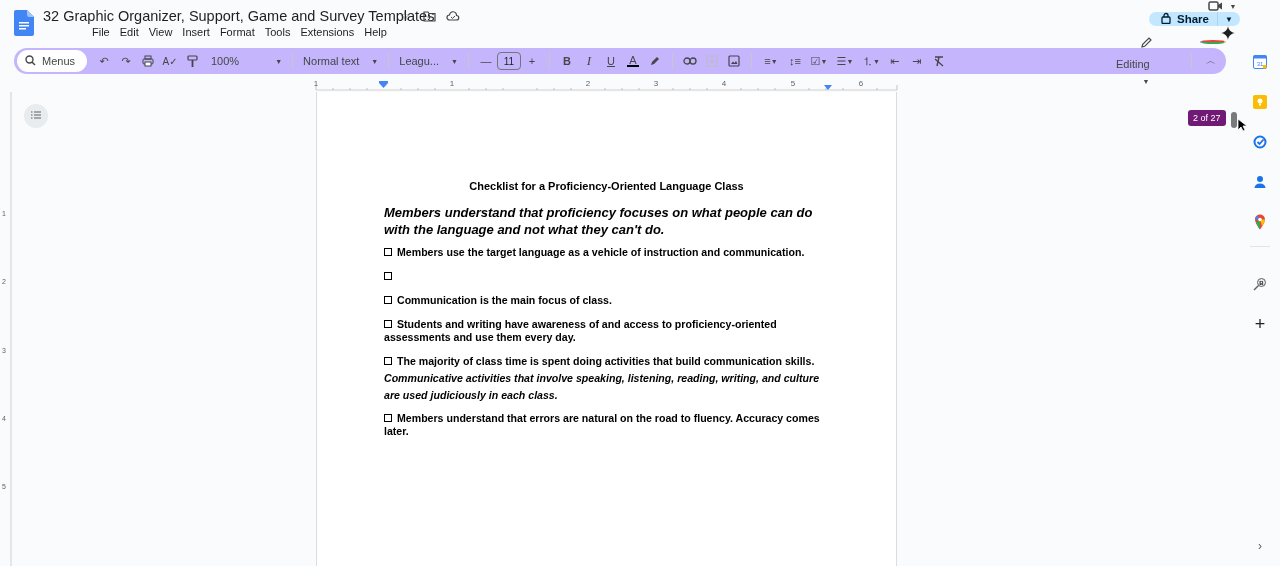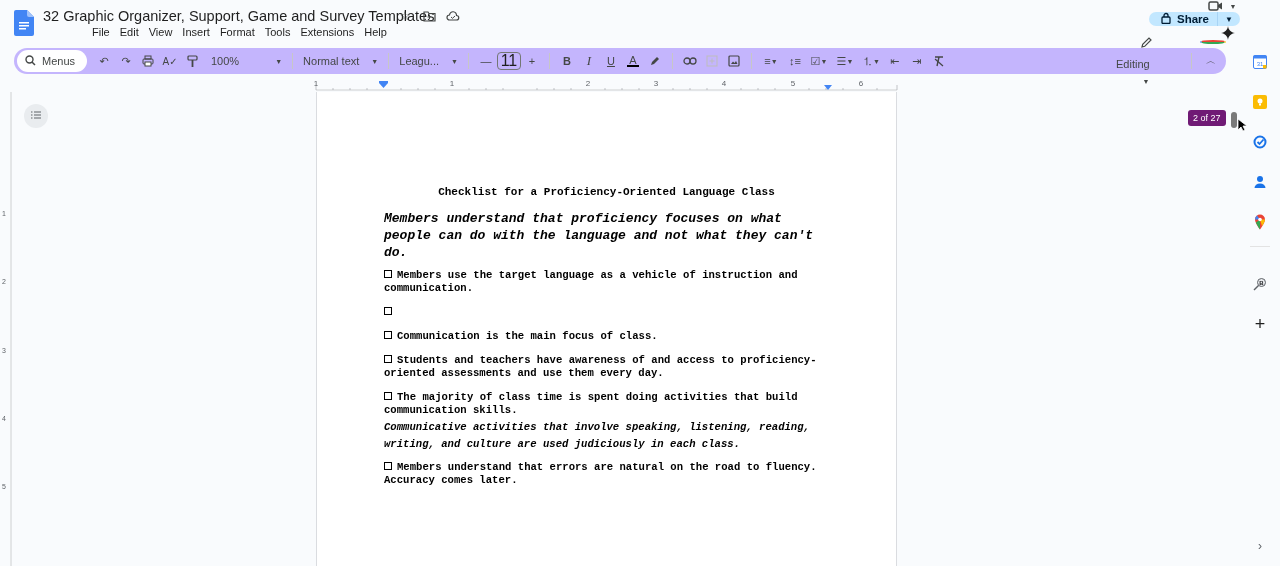--- a/index.html
+++ b/index.html
@@ -17,29 +17,29 @@
   .share-main { display: flex; align-items: center; padding: 0 8px 0 12px; font-size: 11.5px; font-weight: bold; color: #001d35; height: 100%; gap: 6px; }
   .share-split { width: 1px; height: 100%; background: #a8d4f5; }
   .share-drop { width: 22px; display: flex; align-items: center; justify-content: center; font-size: 8px; color: #001d35; }
   .avatar { width: 26px; height: 26px; border-radius: 50%; margin-left: 10px; margin-right: 14px; background: radial-gradient(circle at 50% 40%, #e1b08a 0 30%, #8a5a3a 31% 55%, #5a3a22 56%); border: 2px solid; border-color: #ea4335 #fbbc04 #34a853 #4285f4; }
   .toolbar { position: absolute; left: 14px; top: 48px; width: 1212px; height: 26px; background: #c4b5fd; border-radius: 14px; display: flex; align-items: center; }
   .search-menus { height: 22px; background: #fff; border-radius: 11px; display: flex; align-items: center; padding: 0 10px 0 8px; margin-left: 3px; font-size: 11px; color: #444746; gap: 6px; width: 70px; }
   .tb { height: 22px; min-width: 22px; display: inline-flex; align-items: center; justify-content: center; font-size: 11px; color: #444746; }
   .tb-sep { width: 1px; height: 16px; background: #c7c7c7; margin: 0 6px; }
   .dropdown { display: inline-flex; align-items: center; gap: 12px; font-size: 11px; color: #444746; padding: 0 4px; }
   .caret { font-size: 7px; color: #444746; }
-  .fontsize { width: 24px; height: 18px; border: 1px solid #747775; border-radius: 4px; font-size: 16px; display: inline-flex; align-items: center; justify-content: center; }
+  .fontsize { width: 24px; height: 18px; border: 1px solid #747775; border-radius: 4px; font-size: 10px; display: inline-flex; align-items: center; justify-content: center; }
   .editing { position: absolute; right: 50px; display: flex; align-items: center; gap: 8px; font-size: 11px; color: #444746; flex-direction: column; }
   .collapse { position: absolute; right: 10px; font-size: 10px; color: #444746; }
   .toolbar-edge-sep { position: absolute; right: 34px; width: 1px; height: 16px; background: #c7c7c7; }
   .ruler-h { position: absolute; left: 0; top: 78px; width: 1240px; height: 14px; }
   .ruler-v { position: absolute; left: 0; top: 92px; width: 12px; height: 474px; }
   .page { position: absolute; left: 316px; top: 92px; width: 581px; height: 480px; background: #fff; border-left: 1px solid #dadce0; border-right: 1px solid #dadce0; }
   .outline-btn { position: absolute; left: 24px; top: 104px; width: 24px; height: 24px; border-radius: 50%; background: #e9ecef; display: flex; align-items: center; justify-content: center; }
-  .doc-text { position: absolute; left: 384px; top: 186px; width: 445px; font-family: Liberation Mono, monospace; color: #000; }
+  .doc-text { position: absolute; left: 384px; top: 180px; width: 445px; font-family: Liberation Sans, sans-serif; color: #000; }
   .doc-heading { font-weight: bold; font-size: 11px; text-align: center; margin-bottom: 12px; }
   .doc-intro { font-weight: bold; font-style: italic; font-size: 13px; line-height: 17px; margin-bottom: 8px; }
   .check-item { font-weight: bold; font-size: 10.6px; line-height: 13px; margin-bottom: 11px; }
   .check-item .box { display: inline-block; width: 8px; height: 8px; border: 1px solid #000; margin-right: 5px; vertical-align: 0; }
   .sub-italic { font-weight: bold; font-style: italic; font-size: 10.6px; line-height: 17px; margin-top: -9px; margin-bottom: 8px; }
   .scroll-tip { position: absolute; left: 1188px; top: 110px; background: #701a75; color: #fff; font-size: 9px; padding: 3px 5px; border-radius: 3px; }
   .scroll-thumb { position: absolute; left: 1231px; top: 112px; width: 6px; height: 16px; border-radius: 3px; background: #7a7a7a; }
   .cursor { position: absolute; left: 1237px; top: 118px; }
   .side-panel { position: absolute; left: 1240px; top: 44px; width: 40px; height: 522px; }
   .side-icon { position: absolute; left: 12px; width: 16px; height: 16px; display: flex; align-items: center; justify-content: center; }
@@ -288,21 +288,21 @@
 </div>
 
 <div class="page"></div>
 
 <div class="doc-text">
   <div class="doc-heading">Checklist for a Proficiency-Oriented Language Class</div>
   <div class="doc-intro">Members understand that proficiency focuses on what people can do with the language and not what they can't do.</div>
   <div class="check-item"><span class="box"></span><span>Members use the target language as a vehicle of instruction and communication.</span></div>
   <div class="check-item"><span class="box"></span></div>
   <div class="check-item"><span class="box"></span><span>Communication is the main focus of class.</span></div>
-  <div class="check-item"><span class="box"></span><span>Students and teachers have awareness of and access to proficiency-oriented assessments and use them every day.</span></div>
+  <div class="check-item"><span class="box"></span><span>Students and writing have awareness of and access to proficiency-oriented assessments and use them every day.</span></div>
   <div class="check-item"><span class="box"></span><span>The majority of class time is spent doing activities that build communication skills.</span></div>
   <div class="sub-italic"> Communicative activities that involve speaking, listening, reading, writing, and culture are used judiciously in each class.</div>
   <div class="check-item"><span class="box"></span><span>Members understand that errors are natural on the road to fluency. Accuracy comes later.</span></div>
 </div>
 
 <div class="scroll-tip">2 of 27</div>
 <div class="scroll-thumb"></div>
 <svg class="cursor" width="10" height="14" viewBox="0 0 10 14">
     <path d="M1 1v11l3-3 2 4 2-1-2-4h4z" fill="#000" stroke="#fff" stroke-width="0.8"></path>
   </svg>

